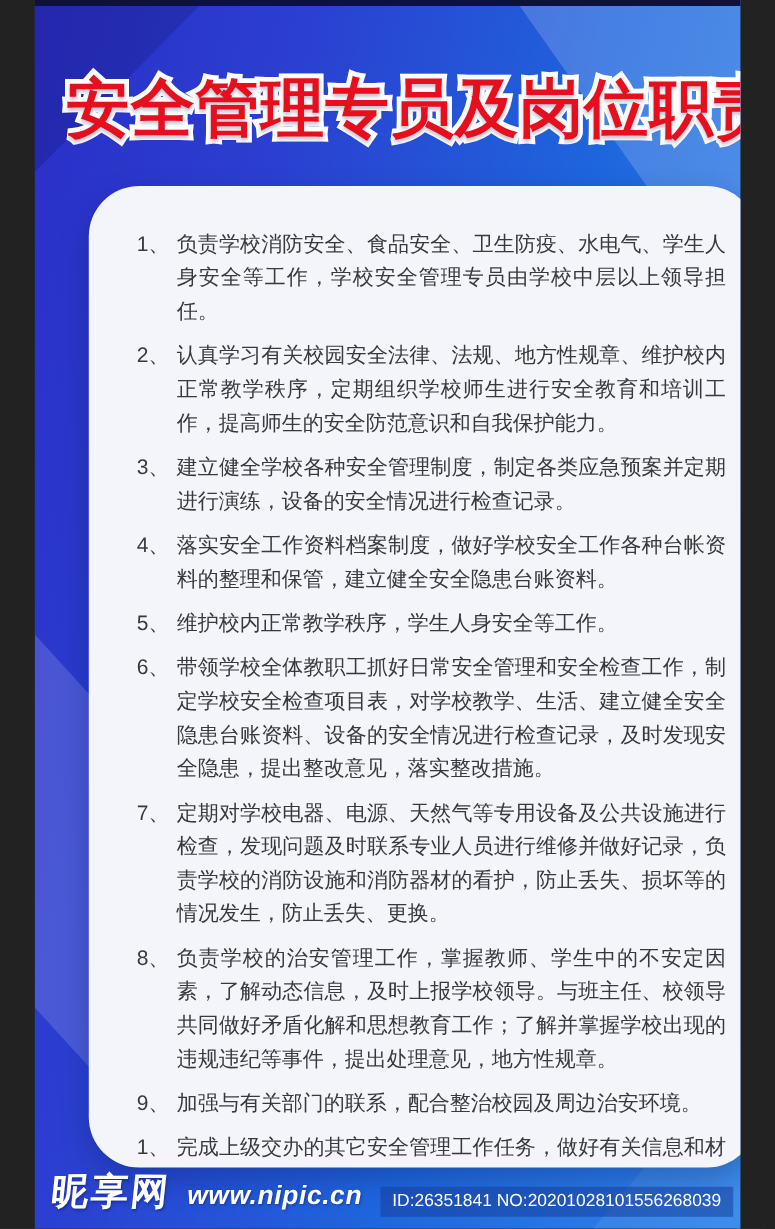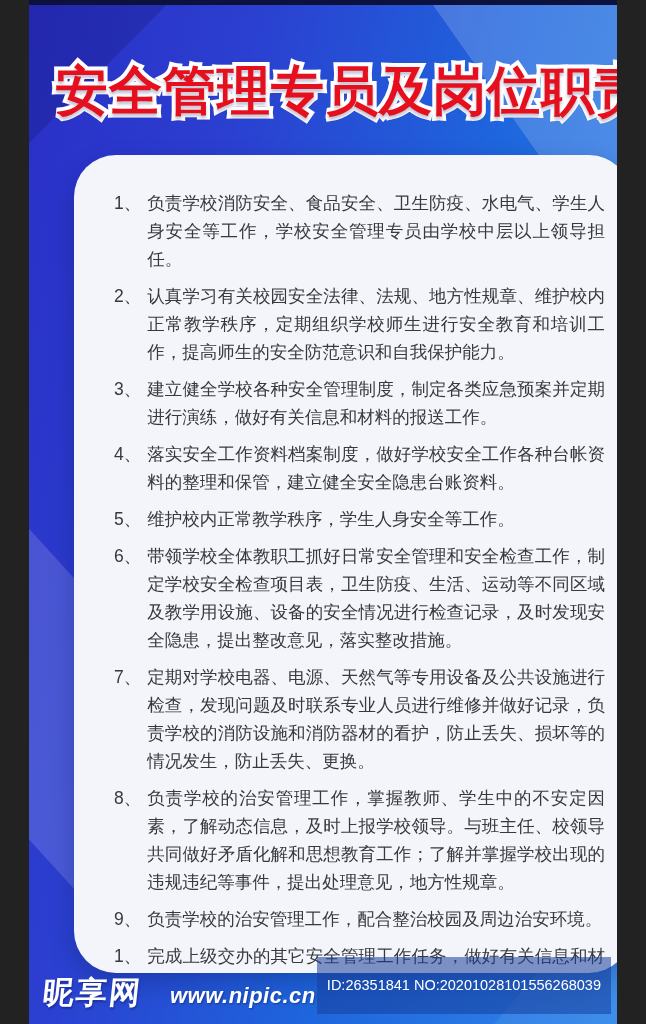--- a/index.html
+++ b/index.html
@@ -61,27 +61,27 @@
     position:absolute;left:14px;bottom:10px;
     display:flex;align-items:baseline;color:#ffffff;
   }
   .site-logo{
     font-size:31px;font-weight:900;letter-spacing:2px;
     transform:skewX(-6deg);
     text-shadow:1px 2px 2px rgba(10,20,80,0.4);
   }
   .site-url{
     font-size:22px;font-weight:700;font-style:italic;
-    margin-left:28px;letter-spacing:0.5px;
+    margin-left:14px;letter-spacing:0.5px;
     text-shadow:1px 1px 2px rgba(10,20,80,0.4);
   }
   .id-badge{
     position:absolute;right:6px;bottom:10px;
     height:25px;line-height:25px;
-    padding:16px 10px;
+    padding:0 10px;
     background:rgba(23,62,155,0.55);
     color:#ffffff;font-size:14.5px;
     white-space:nowrap;
     margin-top:48px;
   }
 </style>
 </head>
 <body>
 
 <div class="poster">
@@ -102,51 +102,51 @@
           <span class="txt">负责学校消防安全、食品安全、卫生防疫、水电气、学生人身安全等工作，学校安全管理专员由学校中层以上领导担任。</span>
         </div>
 
         <div class="item">
           <span class="num">2、</span>
           <span class="txt">认真学习有关校园安全法律、法规、地方性规章、维护校内正常教学秩序，定期组织学校师生进行安全教育和培训工作，提高师生的安全防范意识和自我保护能力。</span>
         </div>
 
         <div class="item">
           <span class="num">3、</span>
-          <span class="txt">建立健全学校各种安全管理制度，制定各类应急预案并定期进行演练，做好有关信息和材料的报送工作。</span>
+          <span class="txt">建立健全学校各种安全管理制度，制定各类应急预案并定期进行演练，设备的安全情况进行检查记录。</span>
         </div>
 
         <div class="item">
           <span class="num">4、</span>
           <span class="txt">落实安全工作资料档案制度，做好学校安全工作各种台帐资料的整理和保管，建立健全安全隐患台账资料。</span>
         </div>
 
         <div class="item">
           <span class="num">5、</span>
           <span class="txt">维护校内正常教学秩序，学生人身安全等工作。</span>
         </div>
 
         <div class="item">
           <span class="num">6、</span>
-          <span class="txt">带领学校全体教职工抓好日常安全管理和安全检查工作，制定学校安全检查项目表，卫生防疫、生活、运动等不同区域及教学用设施、设备的安全情况进行检查记录，及时发现安全隐患，提出整改意见，落实整改措施。</span>
+          <span class="txt">带领学校全体教职工抓好日常安全管理和安全检查工作，制定学校安全检查项目表，对学校教学、生活、建立健全安全隐患台账资料、设备的安全情况进行检查记录，及时发现安全隐患，提出整改意见，落实整改措施。</span>
         </div>
 
         <div class="item">
           <span class="num">7、</span>
           <span class="txt">定期对学校电器、电源、天然气等专用设备及公共设施进行检查，发现问题及时联系专业人员进行维修并做好记录，负责学校的消防设施和消防器材的看护，防止丢失、损坏等的情况发生，防止丢失、更换。</span>
         </div>
 
         <div class="item">
           <span class="num">8、</span>
           <span class="txt">负责学校的治安管理工作，掌握教师、学生中的不安定因素，了解动态信息，及时上报学校领导。与班主任、校领导共同做好矛盾化解和思想教育工作；了解并掌握学校出现的违规违纪等事件，提出处理意见，地方性规章。</span>
         </div>
 
         <div class="item">
           <span class="num">9、</span>
-          <span class="txt">负责学校的治安管理工作，配合整治校园及周边治安环境。</span>
+          <span class="txt">加强与有关部门的联系，配合整治校园及周边治安环境。</span>
         </div>
 
         <div class="item">
           <span class="num">1、</span>
           <span class="txt">完成上级交办的其它安全管理工作任务，做好有关信息和材料的报送工作，做好学校年终安全工作总结。</span>
         </div>
       </div>
   </div>
 
   <div class="watermark">

